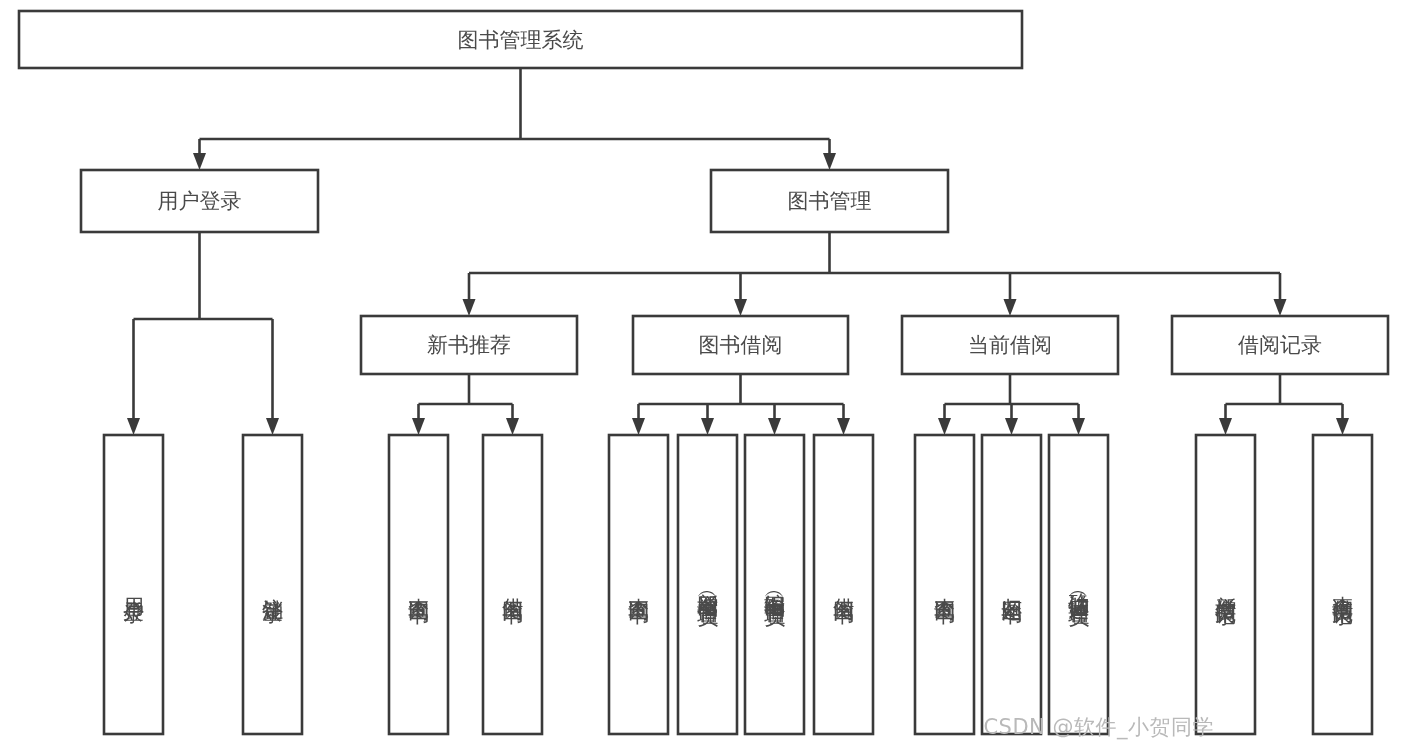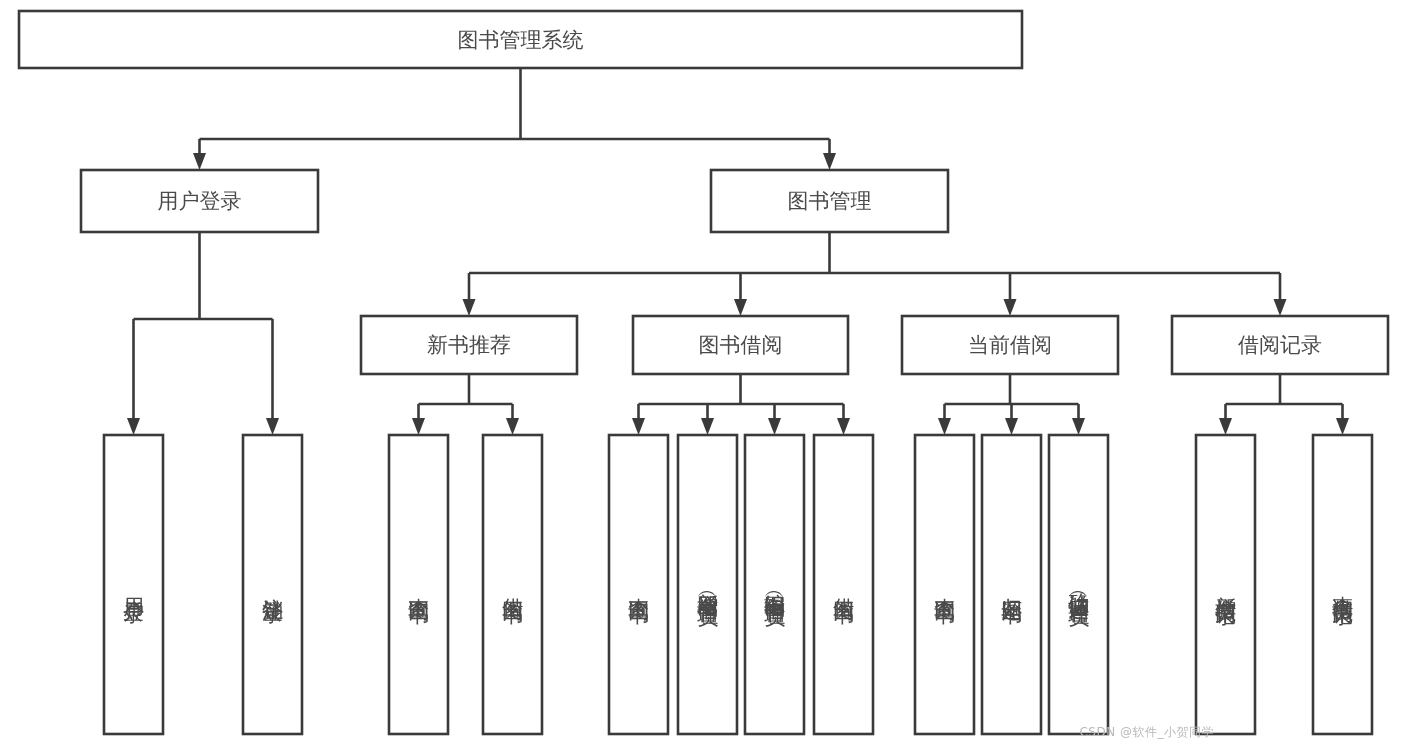--- a/index.html
+++ b/index.html
@@ -67,21 +67,21 @@
     letter-spacing: 2px;
     color: #4a4a4a;
     white-space: nowrap;
     text-align: center;
   }
   .watermark {
     position: absolute;
     right: 8px;
     bottom: 6px;
     font-family: "DejaVu Sans", "Liberation Sans", sans-serif;
-    font-size: 12px;
+    font-size: 21px;
     color: #b9b9b9;
     white-space: nowrap;
     letter-spacing: 0.5px;
   }
 </style>
 </head>
 <body>
 
 <div id="diagram-root">
 

